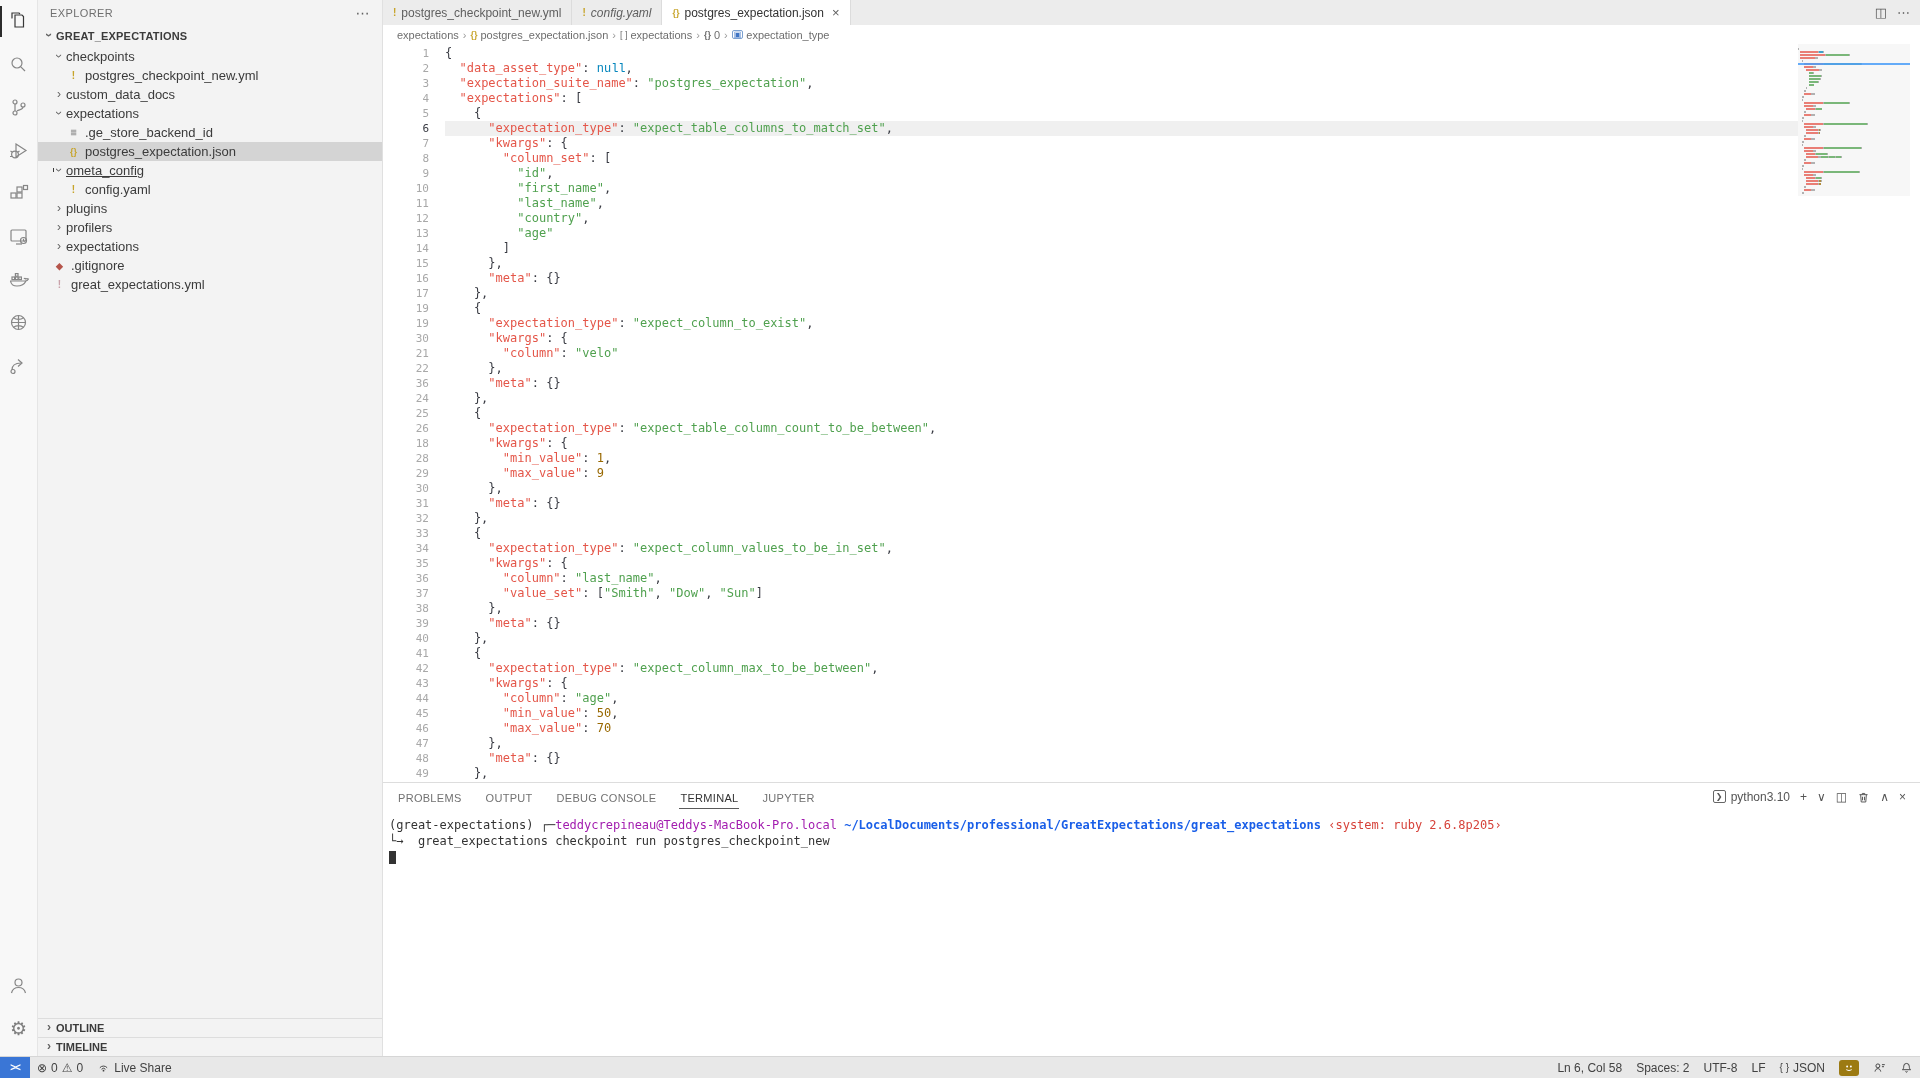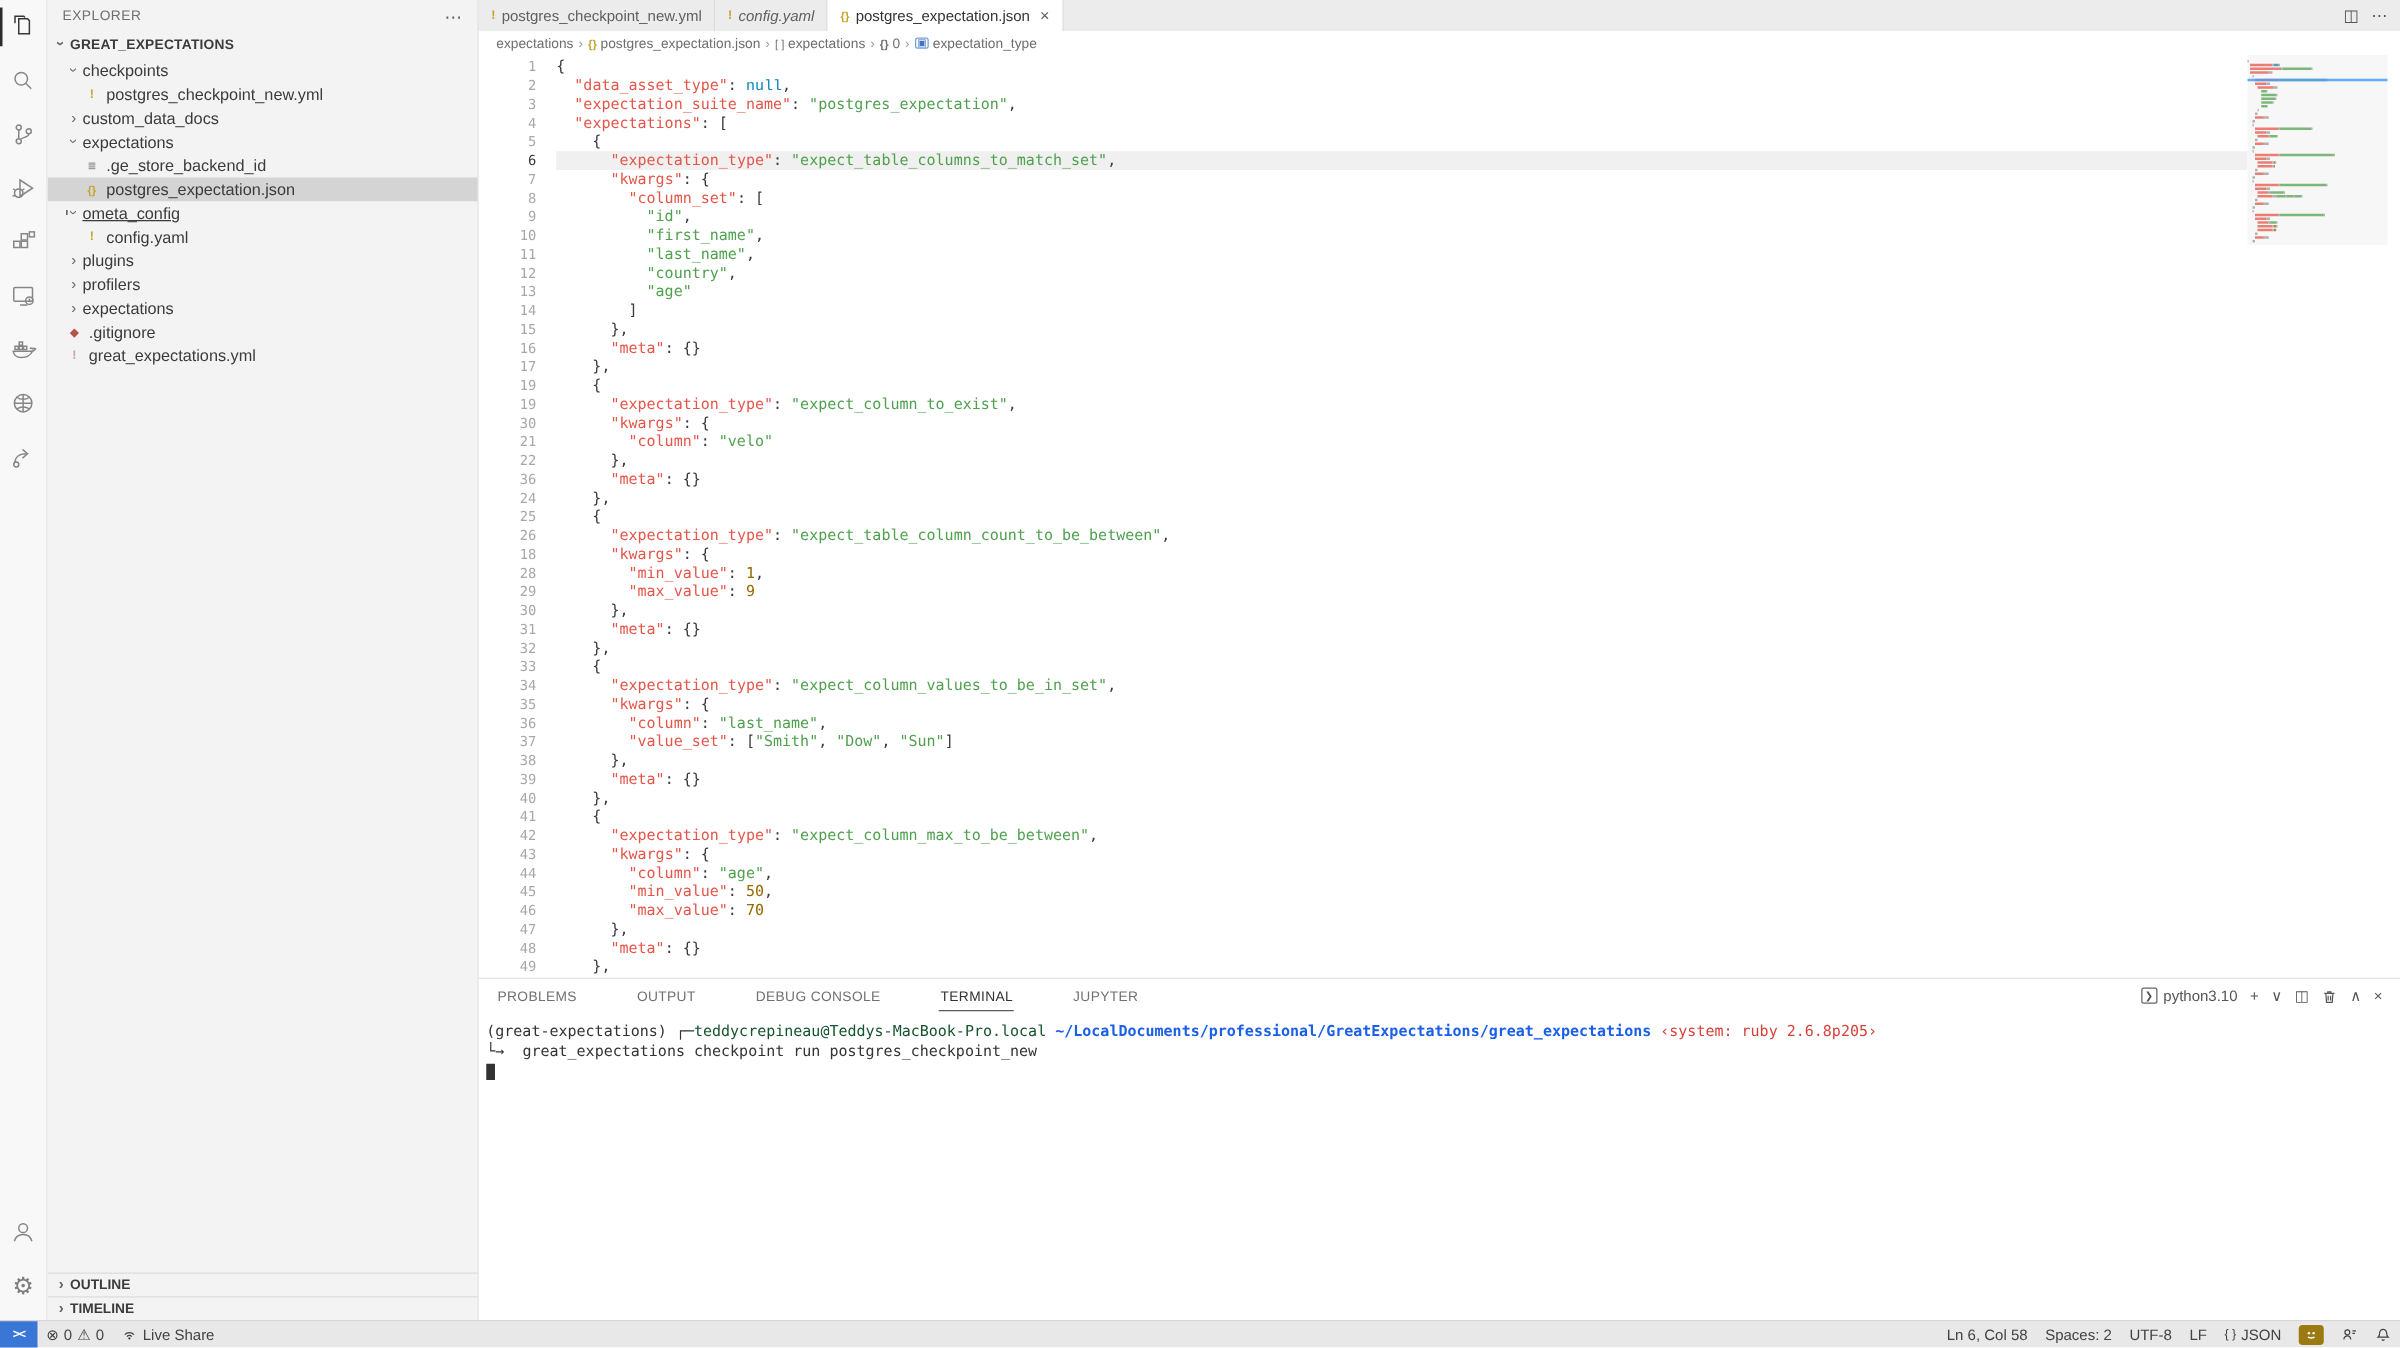--- a/index.html
+++ b/index.html
@@ -80,31 +80,31 @@
 
   .minimap { width:112px; flex:0 0 112px; position:relative; padding-top:4px; }
   .mm-row { height:2px; margin-bottom:1px; display:flex; }
   .mm-seg { height:2px; display:inline-block; }
   .mm-slider { position:absolute; left:0; top:0; width:100%; height:152px; background:rgba(100,100,100,.05); }
   .mm-curline { position:absolute; left:0; width:100%; height:2px; background:#4a9df8; opacity:.85; }
   .scroll-gutter { width:10px; flex:0 0 10px; }
 
   
   .panel { height:274px; border-top:1px solid #dddddd; background:#ffffff; display:flex; flex-direction:column; }
-  .panel-tabs { height:28px; display:flex; align-items:center; padding-left:14px; font-size:11px; color:#717171;gap:24px; }
+  .panel-tabs { height:28px; display:flex; align-items:center; padding-left:14px; font-size:11px; color:#717171; }
   .ptab { margin-right:22px; padding:6px 1px 4px; letter-spacing:.3px; cursor:pointer; border-bottom:1px solid transparent; }
   .ptab.active { color:#333; border-bottom:1px solid #5a5a5a; }
   .panel-controls { margin-left:auto; display:flex; align-items:center; gap:10px; padding-right:14px; color:#555; font-size:12px; }
   .shell-pick { display:flex; align-items:center; gap:5px; cursor:pointer; }
   .shell-box { width:13px; height:13px; border:1px solid #666; border-radius:2px; font-size:8px;
     display:flex; align-items:center; justify-content:center; color:#555; }
   .pc-btn { cursor:pointer; }
   .pc-btn svg { width:13px; height:13px; stroke:#555; fill:none; stroke-width:1.2; vertical-align:middle; }
   .terminal { flex:1; font:12px/16px "DejaVu Sans Mono", monospace; color:#333; padding:6px 0 0 6px; white-space:pre; }
-  .t-green { color:#14532d; }
+  .t-green { color:#a21caf; }
   .t-blue { color:#1a5fe8; font-weight:bold; }
   .t-red { color:#d6423a; }
   .cursor-block { display:inline-block; width:7px; height:13px; background:#333; vertical-align:text-bottom; }
 
   
   .status-bar { height:22px; background:#e8e8e8; border-top:1px solid #d6d6d6; display:flex;
     align-items:center; font-size:12px; color:#424242; }
   .sb-remote { height:22px; min-width:30px; background:#3a76d6; color:#fff; display:flex; align-items:center;
     justify-content:center; font-size:10px; font-weight:bold; letter-spacing:-1px; cursor:pointer; }
   .sb-item { display:flex; align-items:center; gap:4px; padding:0 7px; cursor:pointer; height:22px; }

